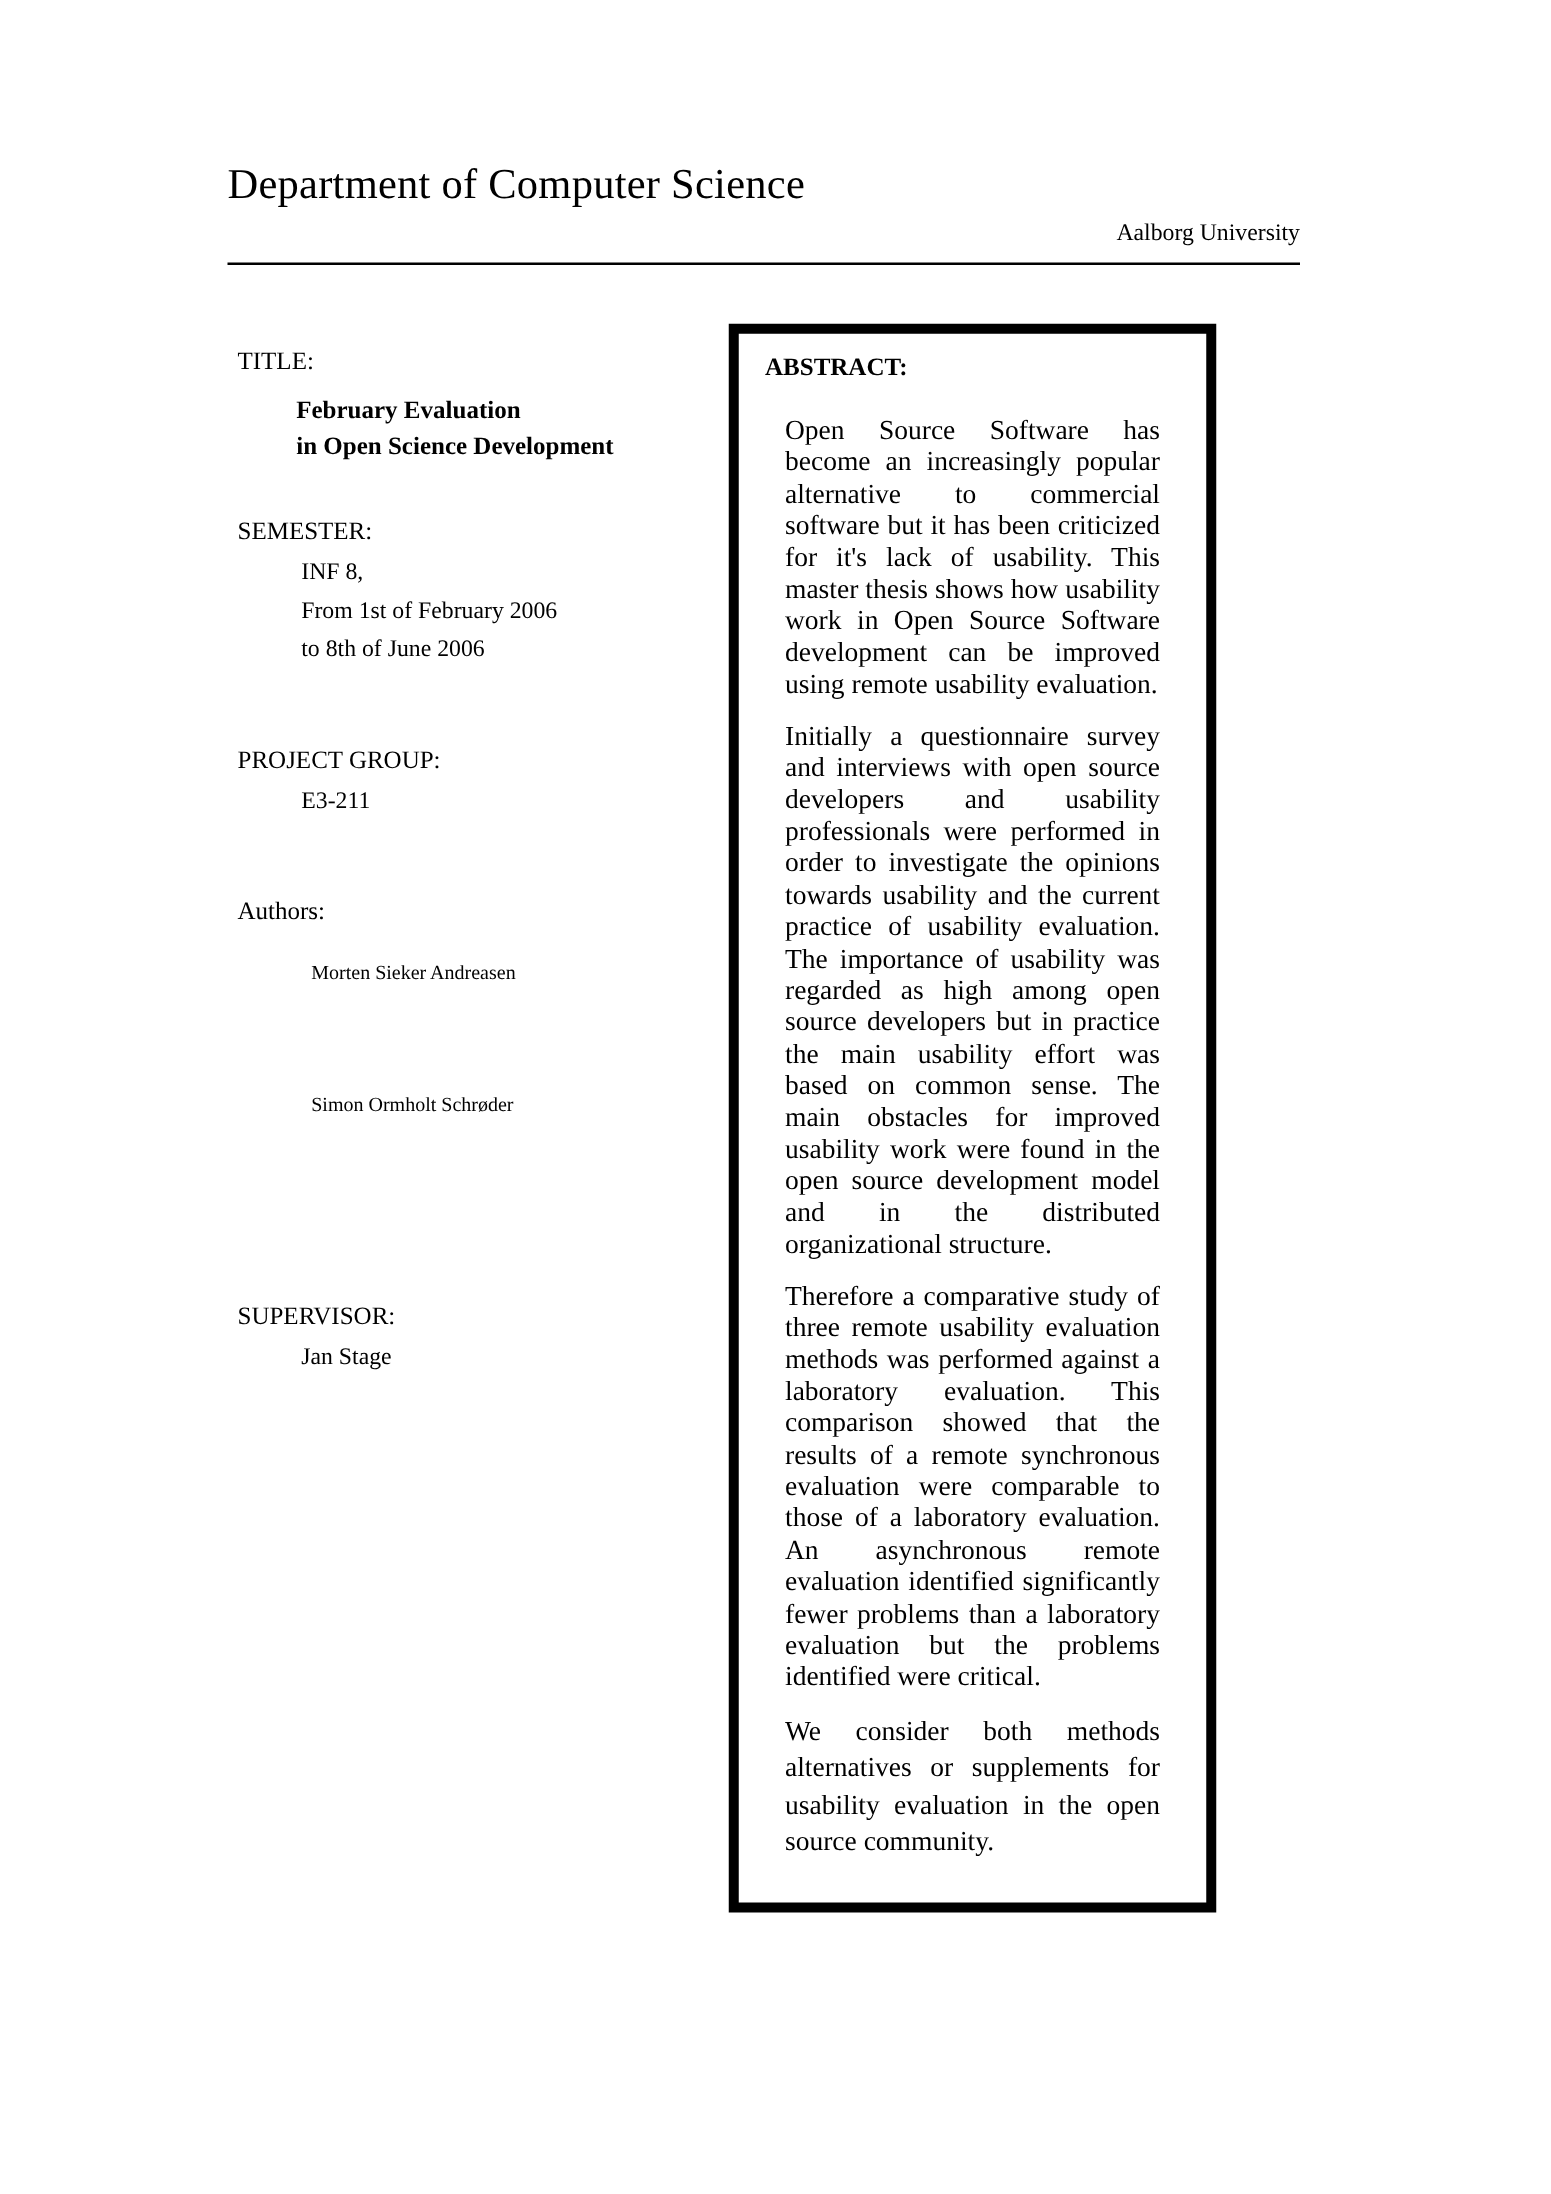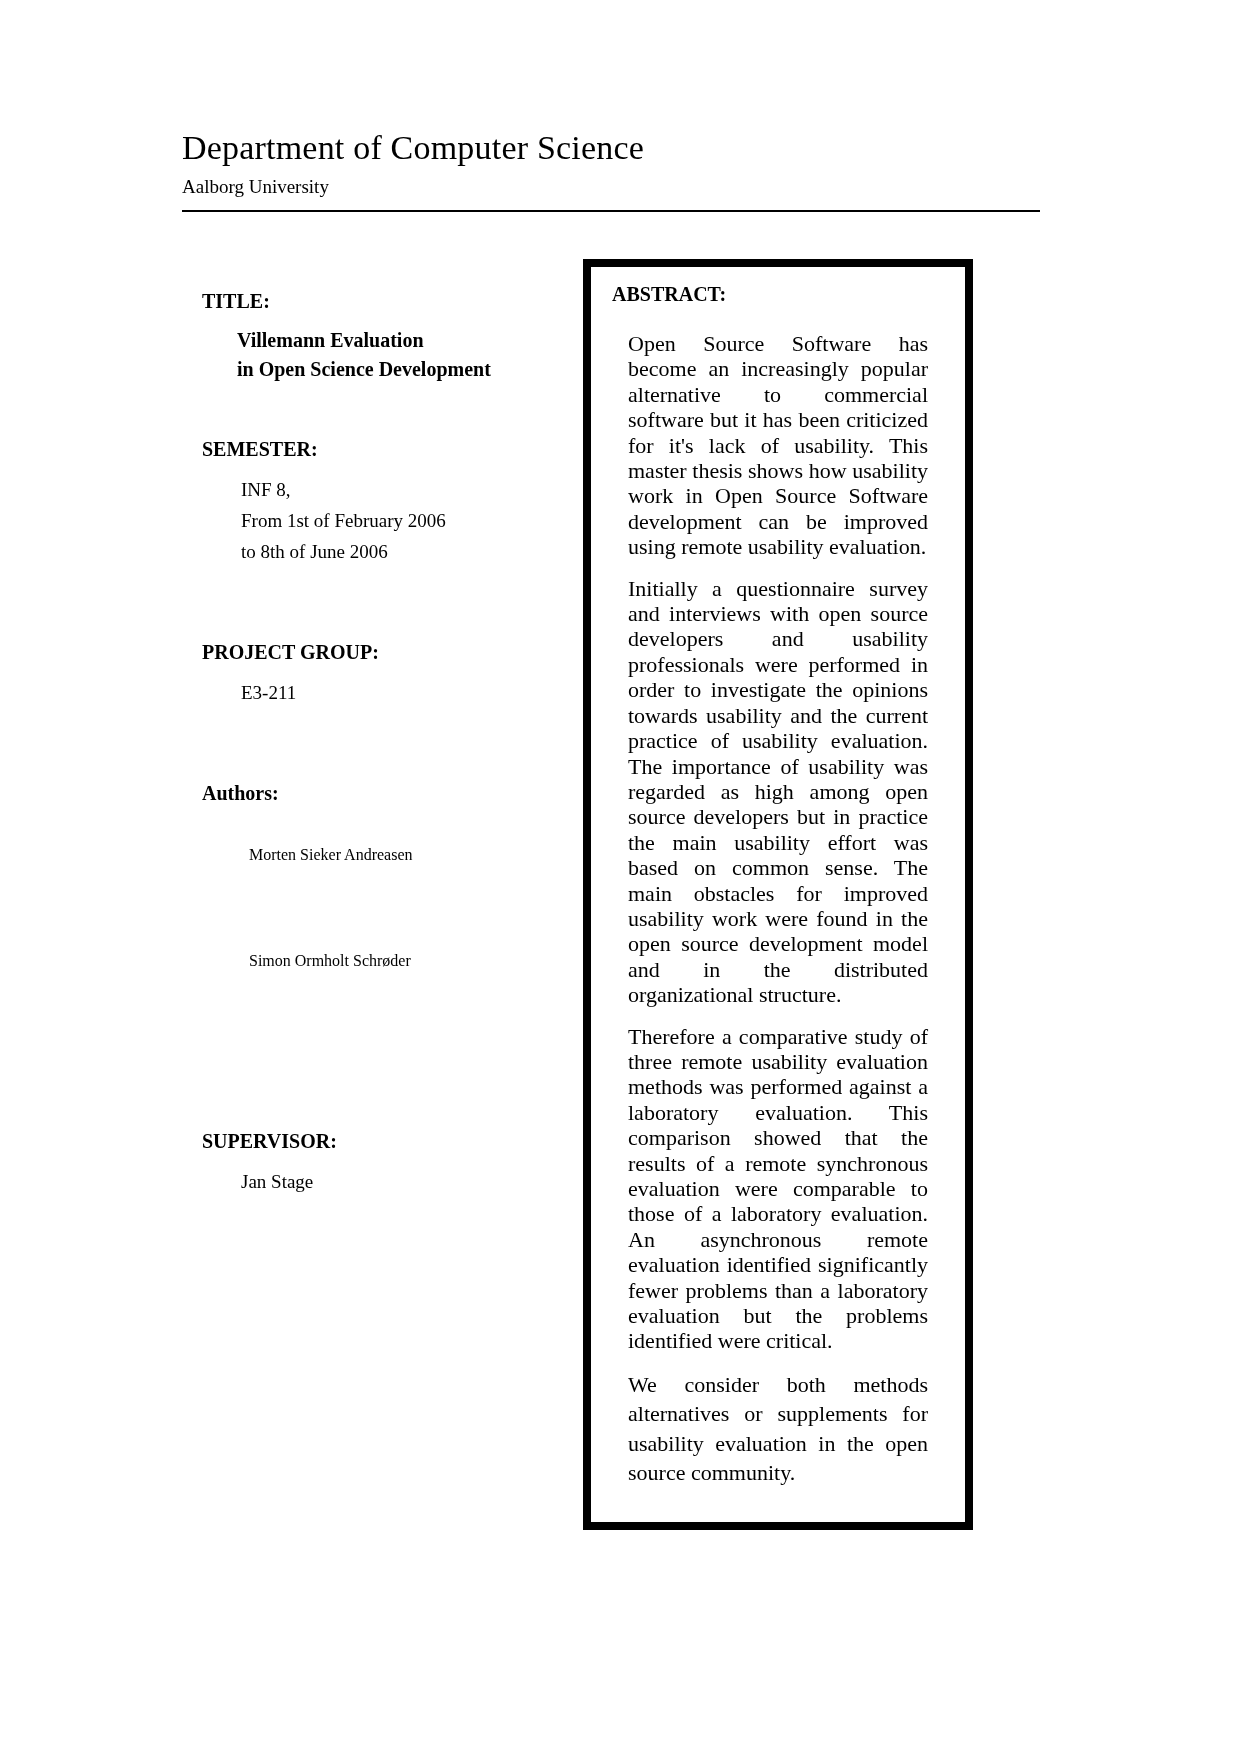--- a/index.html
+++ b/index.html
@@ -37,43 +37,44 @@
     line-height: 40px;
     font-weight: normal;
     letter-spacing: 0.2px;
     white-space: nowrap;
   }
   .univ-line {
     font-size: 19px;
     line-height: 26px;
     margin-top: 6px;
     white-space: nowrap;
+    text-align: right;
   }
   .header-rule {
     position: absolute;
     left: 182px;
     top: 210px;
     width: 858px;
     height: 2px;
     background: #000000;
   }
 
   
   .left-col {
     position: absolute;
     left: 190px;
     top: 276px;
     width: 370px;
     font-size: 19.5px;
   }
   .sec-head {
-    font-weight: bold;
+    font-weight: normal;
     font-size: 20px;
     line-height: 26px;
-    margin: 12px;
+    margin: 0;
   }
   .sec-body {
     margin: 4px;
     padding-left: 47px;
     line-height: 31px;
     font-size: 19px;
   }
   .title-lines {
     margin: 0;
     padding-left: 47px;
@@ -131,21 +132,21 @@
   <div class="header">
     <div class="dept-title">Department of Computer Science</div>
     <div class="univ-line">Aalborg University</div>
   </div>
   <div class="header-rule"></div>
 
   <div class="left-col">
 
     <div class="sec-head">TITLE:</div>
     <div class="title-lines">
-      <div>Villemann Evaluation</div>
+      <div>February Evaluation</div>
       <div>in Open Science Development</div>
     </div>
 
     <div class="gap-lg"></div>
 
     <div class="sec-head">SEMESTER:</div>
     <div class="sec-body">
       <div>INF 8,</div>
       <div>From 1st of February 2006</div>
       <div>to 8th of June 2006</div>

